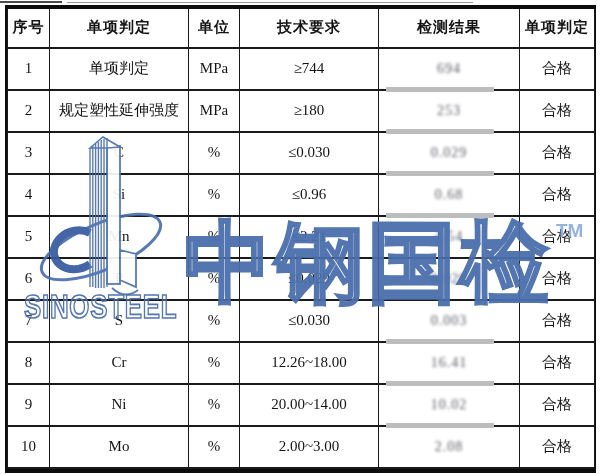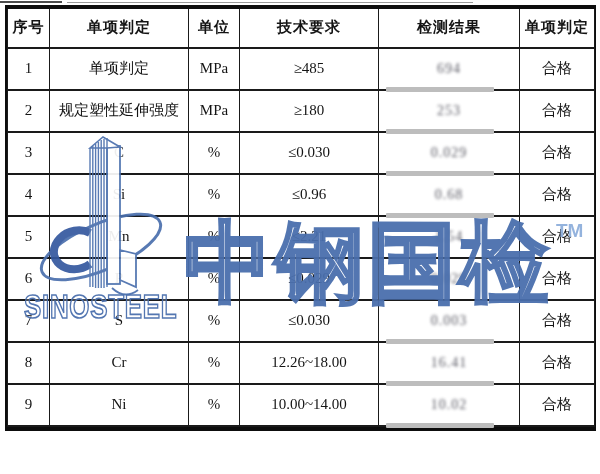--- a/index.html
+++ b/index.html
@@ -89,21 +89,21 @@
           <th>技术要求</th>
           <th>检测结果</th>
           <th>单项判定</th>
         </tr>
       </thead>
       <tbody>
         <tr>
           <td>1</td>
           <td>单项判定</td>
           <td>MPa</td>
-          <td>≥485</td>
+          <td>≥744</td>
           <td class="cell-result"><span class="blurred">694</span></td>
           <td>合格</td>
         </tr>
         <tr>
           <td>2</td>
           <td>规定塑性延伸强度</td>
           <td>MPa</td>
           <td>≥180</td>
           <td class="cell-result"><span class="blurred">253</span></td>
           <td>合格</td>
@@ -153,22 +153,30 @@
           <td>Cr</td>
           <td>%</td>
           <td>12.26~18.00</td>
           <td class="cell-result"><span class="blurred">16.41</span></td>
           <td>合格</td>
         </tr>
         <tr>
           <td>9</td>
           <td>Ni</td>
           <td>%</td>
-          <td>10.00~14.00</td>
+          <td>20.00~14.00</td>
           <td class="cell-result"><span class="blurred">10.02</span></td>
+          <td>合格</td>
+        </tr>
+        <tr>
+          <td>10</td>
+          <td>Mo</td>
+          <td>%</td>
+          <td>2.00~3.00</td>
+          <td class="cell-result"><span class="blurred">2.08</span></td>
           <td>合格</td>
         </tr>
       </tbody>
     </table>
   </div>
 
   <div class="smudge" style="top:87px"></div>
   <div class="smudge" style="top:129px"></div>
   <div class="smudge" style="top:171px"></div>
   <div class="smudge" style="top:213px"></div>

